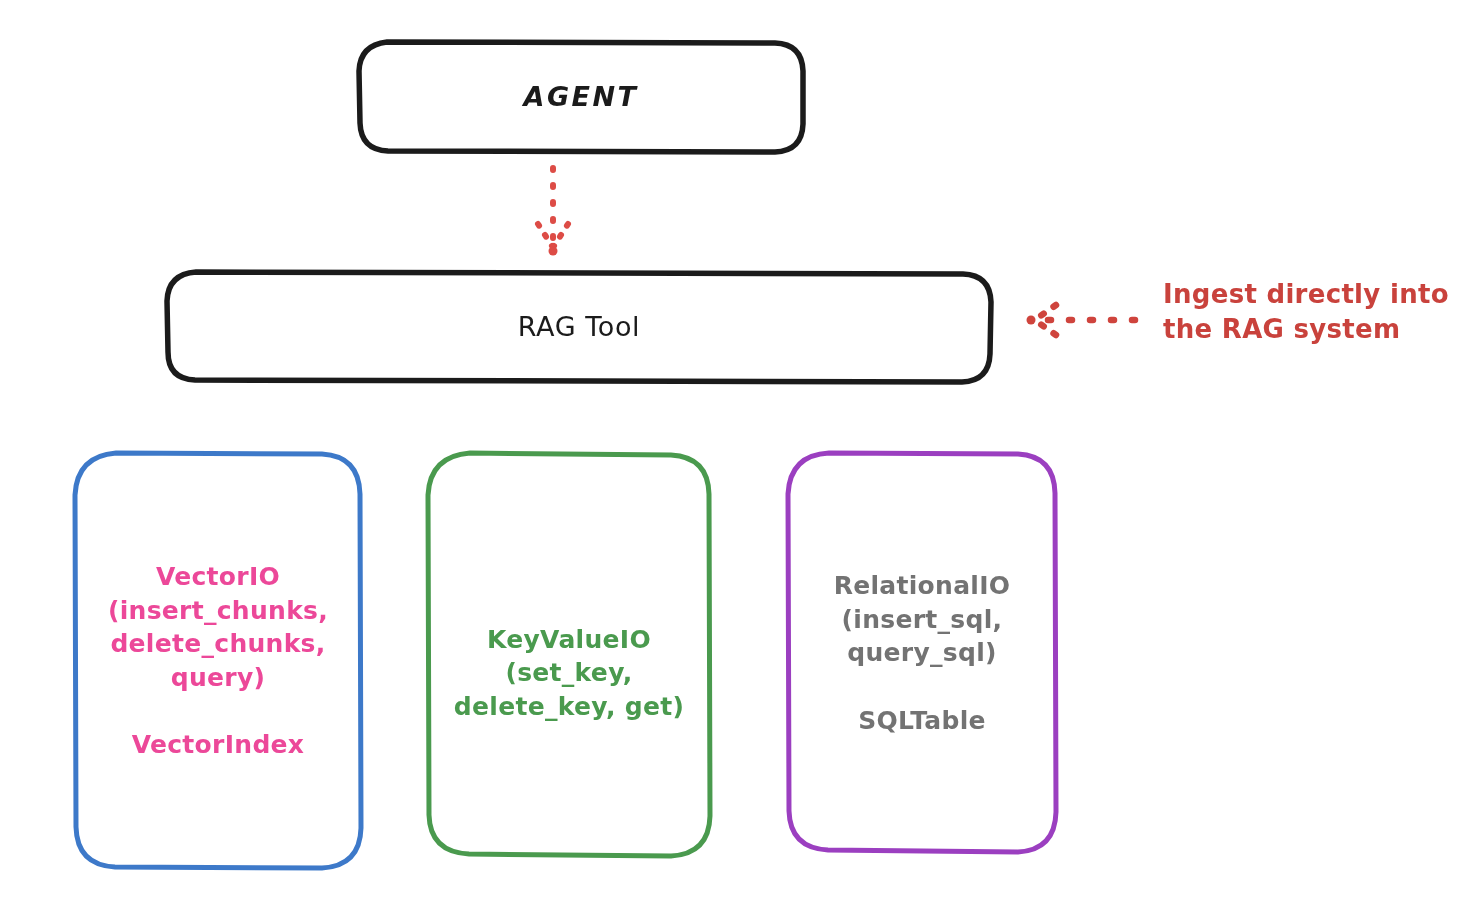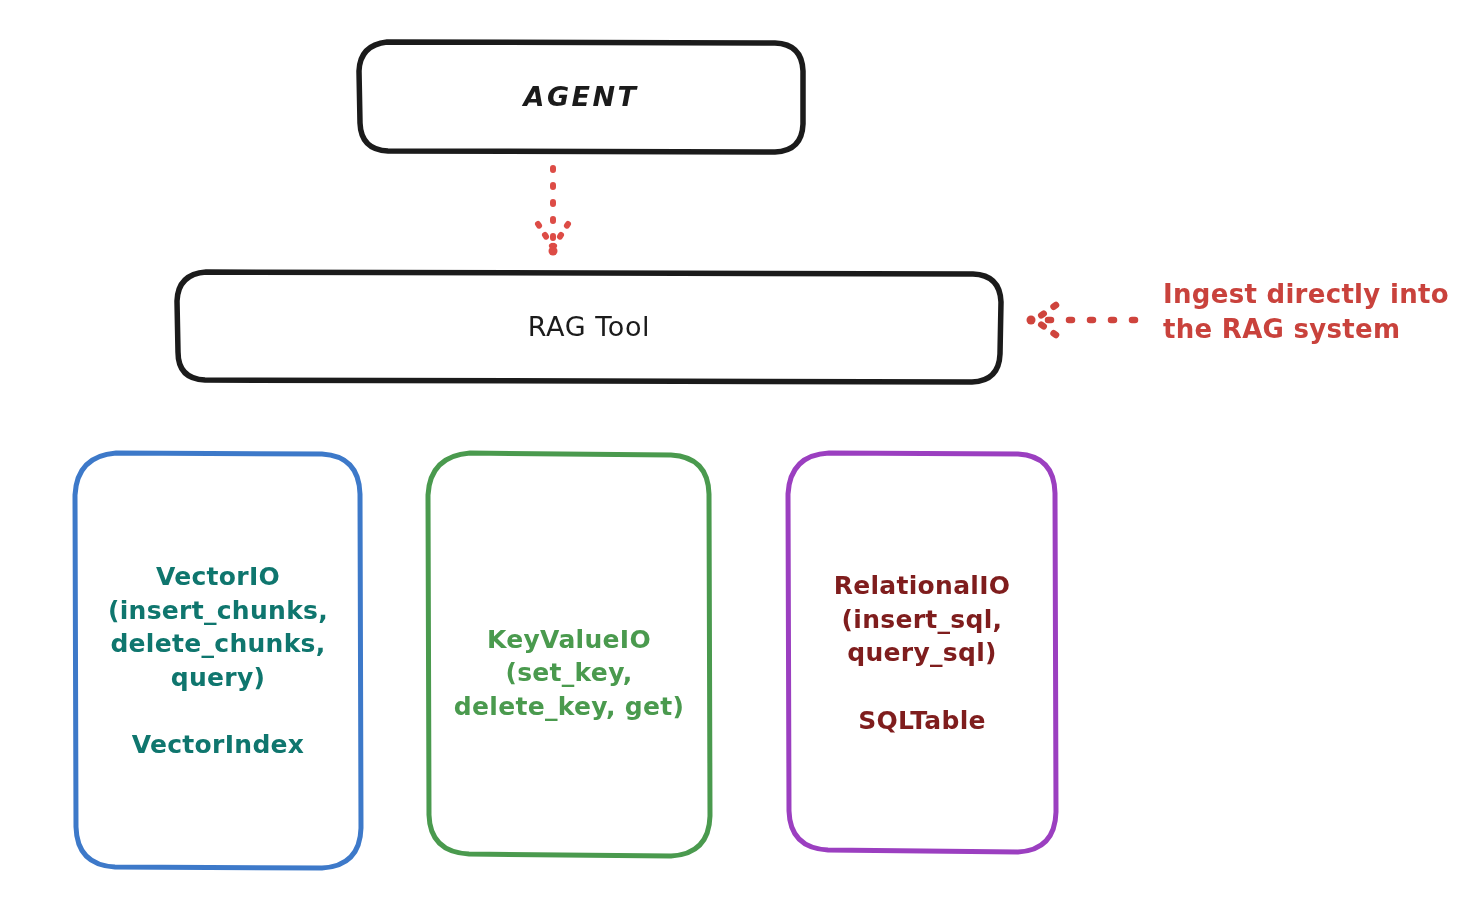--- a/index.html
+++ b/index.html
@@ -47,21 +47,21 @@
   #agent-node .node-label {
     font-family: "DejaVu Sans", sans-serif;
     font-style: italic;
     font-weight: 700;
     font-size: 27px;
     color: #1b1b1b;
     letter-spacing: 2.5px;
   }
 
   
-  #ragtool-node { left: 175px; top: 270px; width: 828px; height: 114px; }
+  #ragtool-node { left: 165px; top: 270px; width: 828px; height: 114px; }
   #ragtool-node .node-label {
     font-family: "DejaVu Sans", sans-serif;
     font-size: 27px;
     color: #1b1b1b;
     letter-spacing: 0.6px;
   }
 
   
   #vectorio-node { left: 72px; top: 450px; width: 292px; height: 422px; }
   #keyvalueio-node { left: 425px; top: 450px; width: 288px; height: 410px; }
@@ -71,23 +71,23 @@
     font-size: 25px;
     font-weight: 600;
     line-height: 1.34;
   }
   .io-sub {
     font-size: 25px;
     font-weight: 600;
     line-height: 1.34;
     margin-top: 34px;
   }
-  #vectorio-node .io-label, #vectorio-node .io-sub { color: #0f766e; }
+  #vectorio-node .io-label, #vectorio-node .io-sub { color: #ec4899; }
   #keyvalueio-node .io-label, #keyvalueio-node .io-sub { color: #4a9a4e; margin-top: 36px; }
-  #relationalio-node .io-label, #relationalio-node .io-sub { color: #7f1d1d; }
+  #relationalio-node .io-label, #relationalio-node .io-sub { color: #737373; }
 
   
   .arrow-layer {
     position: absolute;
     left: 0;
     top: 0;
     width: 1484px;
     height: 910px;
     overflow: visible;
     pointer-events: none;

